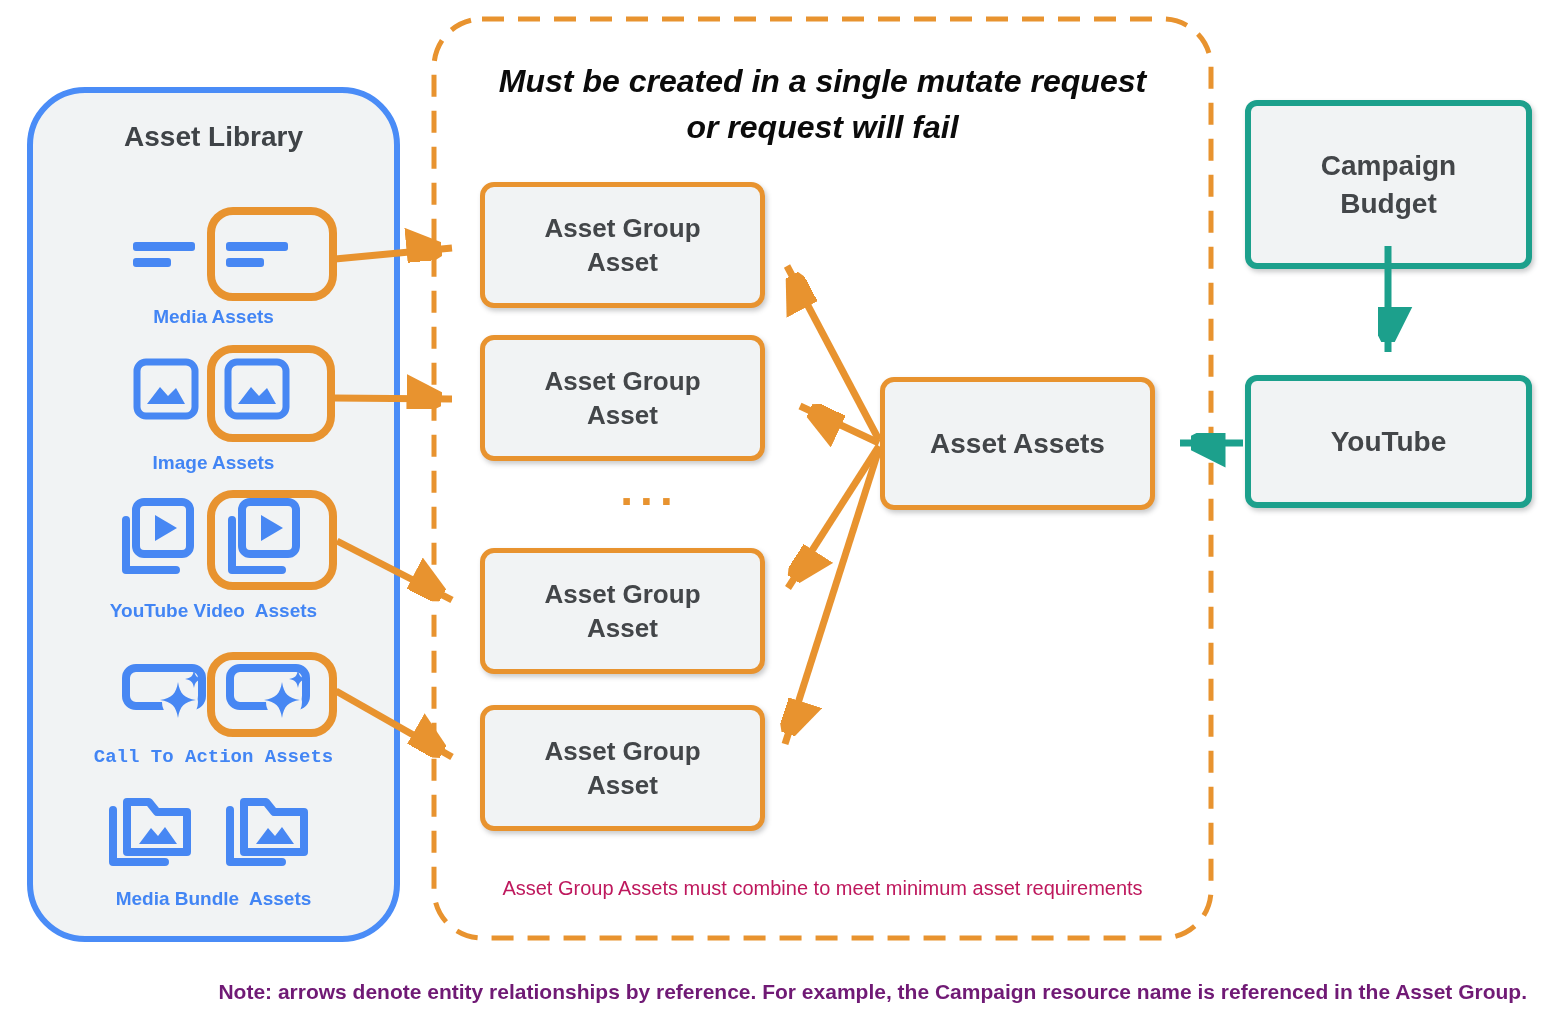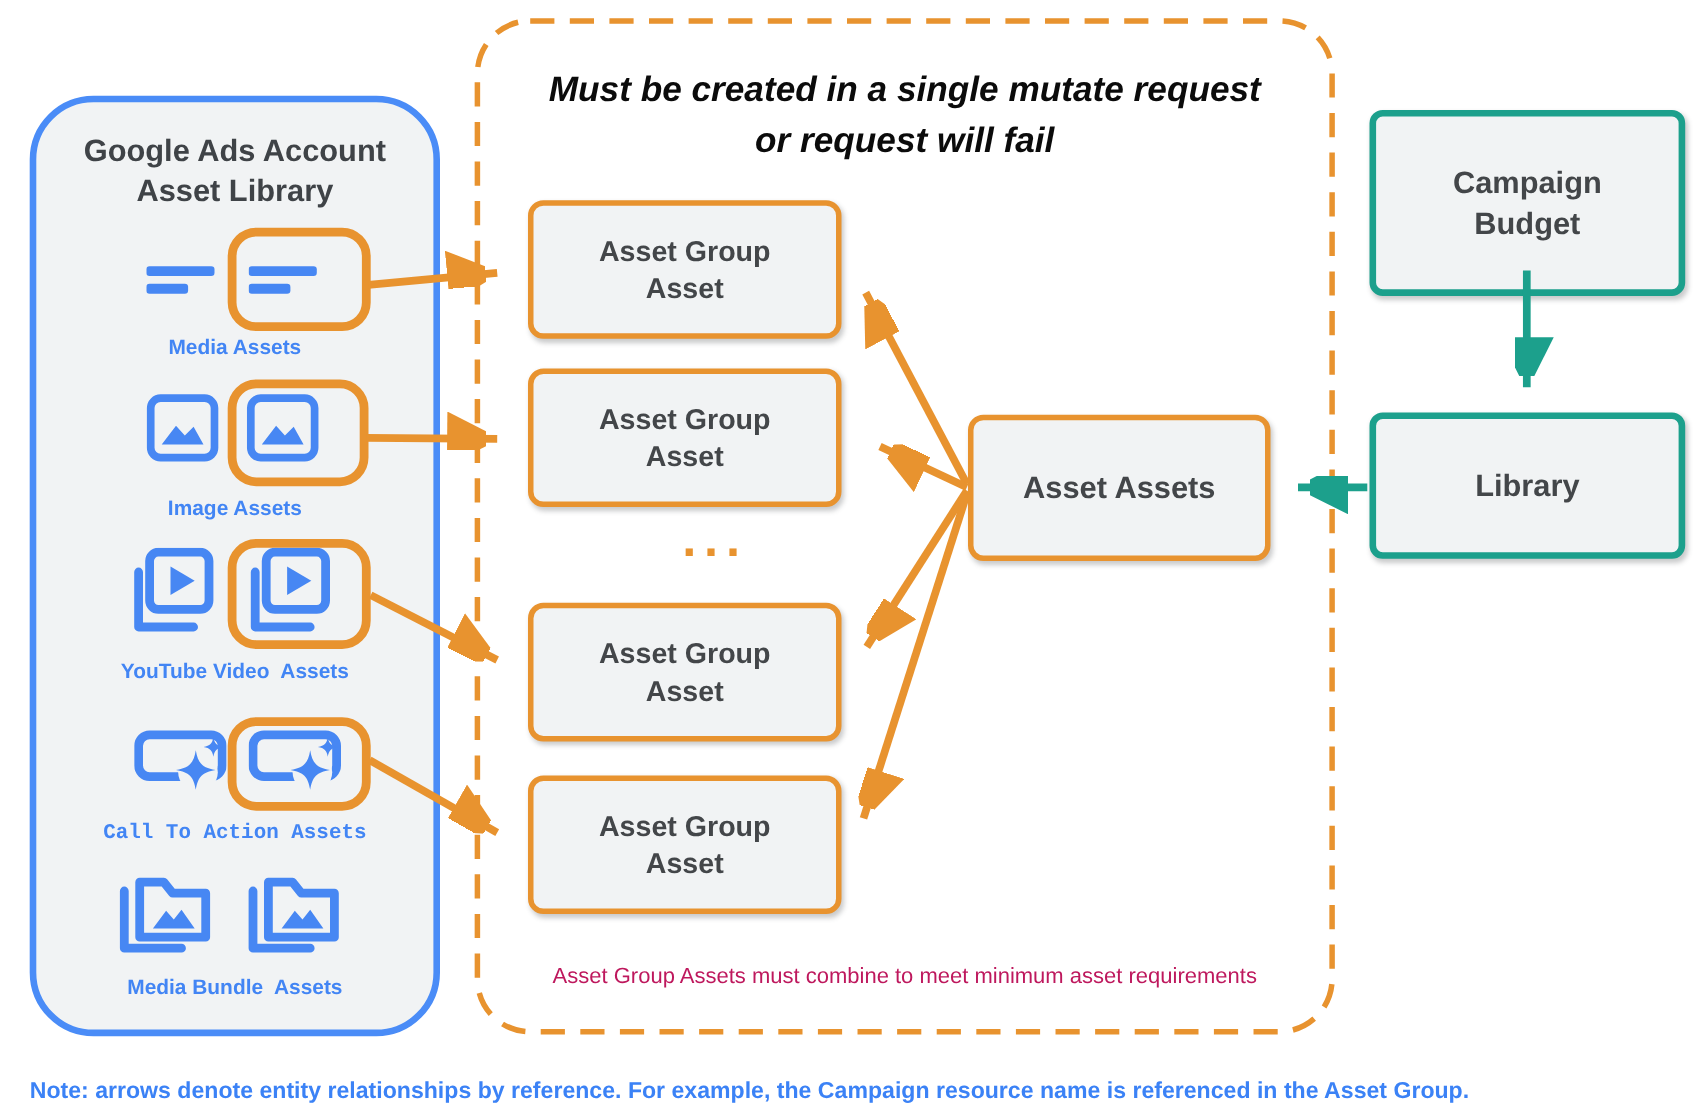--- a/index.html
+++ b/index.html
@@ -59,37 +59,36 @@
     background:#F1F3F4;border:6px solid #1CA08C;border-radius:12px;box-sizing:border-box;
     display:flex;align-items:center;justify-content:center;text-align:center;
     font-size:28px;font-weight:700;color:#434649;line-height:38px;padding:0 44px;
     box-shadow:2px 3px 5px rgba(60,64,67,.28);
   }
   .budget{top:100px;height:169px;}
   .campaign{top:375px;height:133px;}
   
   .note{
     position:absolute;left:27px;top:980px;width:1500px;
-    font-size:21px;font-weight:700;color:#3b82f6;
+    font-size:21px;font-weight:700;color:#701a75;text-align:right;
   }
   .svg-layer{position:absolute;left:0;top:0;pointer-events:none;}
 </style>
 </head>
 <body>
 
 <div id="canvas">
 
   <svg class="svg-layer" width="1552" height="1017">
     <rect x="434" y="19" width="777" height="919" rx="48" fill="#ffffff" stroke="#E8932F" stroke-width="5" stroke-dasharray="22 14"></rect>
   </svg>
 
   <div class="library"></div>
 
   <div class="library-title">
-    <div>Google Ads Account</div>
     <div>Asset Library</div>
   </div>
 
   <div class="icon" style="left:133px;top:240px;">
     <svg width="66" height="30" viewBox="0 0 66 30">
       <rect x="0" y="2" width="62" height="9" rx="3" fill="#4787F3"></rect>
       <rect x="0" y="18" width="38" height="9" rx="3" fill="#4787F3"></rect>
     </svg>
   </div>
   <div class="ring" style="left:207px;top:207px;width:130px;height:94px;"></div>
@@ -177,21 +176,21 @@
   <div class="agabox" style="top:335px;">Asset Group Asset</div>
   <div class="ellipsis">...</div>
   <div class="agabox" style="top:548px;">Asset Group Asset</div>
   <div class="agabox" style="top:705px;">Asset Group Asset</div>
 
   <div class="asset-group-box">Asset Assets</div>
 
   <div class="caption">Asset Group Assets must combine to meet minimum asset requirements</div>
 
   <div class="tealbox budget">Campaign Budget</div>
-  <div class="tealbox campaign">Library</div>
+  <div class="tealbox campaign">YouTube</div>
 
   <svg class="svg-layer" width="1552" height="1017">
     <defs>
       <marker id="ah-orange" markerWidth="5" markerHeight="5" refX="6.5" refY="3.5" orient="auto" markerUnits="strokeWidth">
         <path d="M0,0 L7,3.5 L0,7 Z" fill="#E8932F"></path>
       </marker>
       <marker id="ah-teal" markerWidth="5" markerHeight="5" refX="6.5" refY="3.5" orient="auto" markerUnits="strokeWidth">
         <path d="M0,0 L7,3.5 L0,7 Z" fill="#1CA08C"></path>
       </marker>
     </defs>

